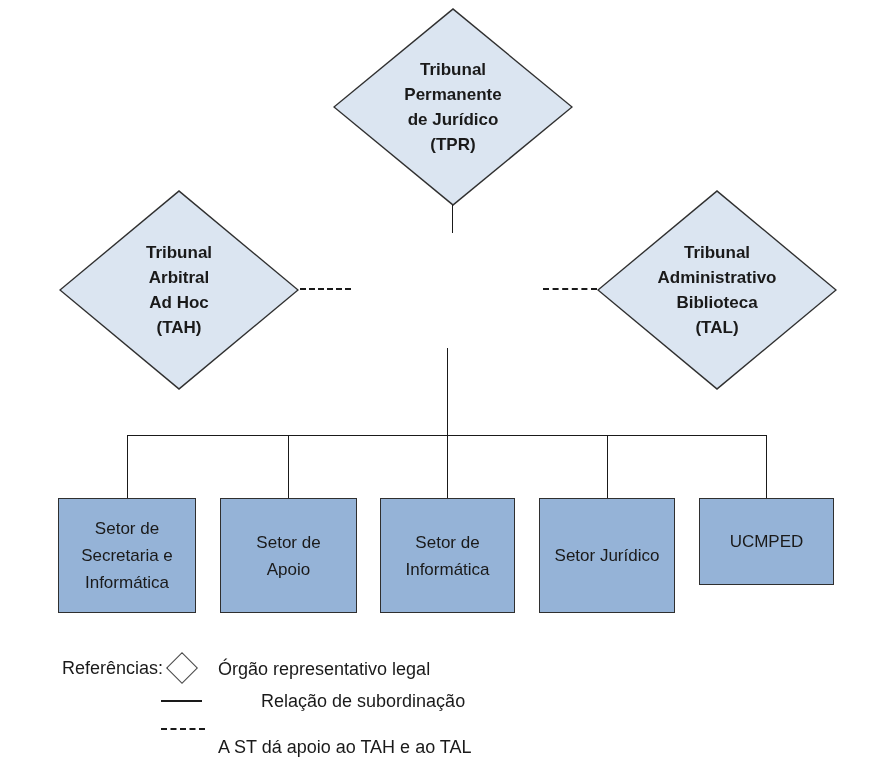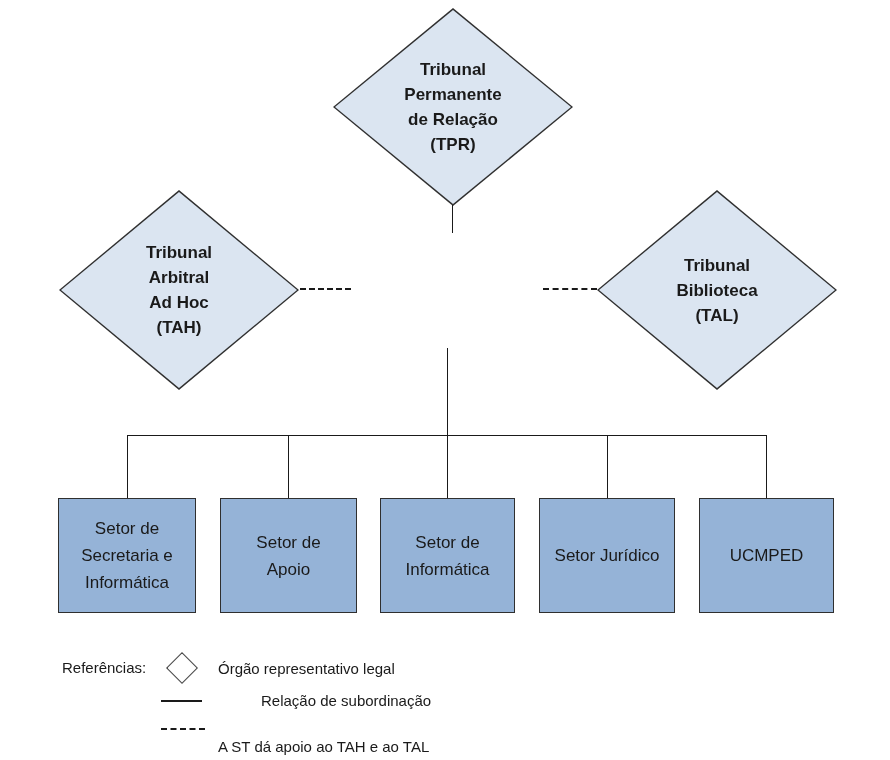--- a/index.html
+++ b/index.html
@@ -34,62 +34,63 @@
     display:flex;flex-direction:column;align-items:center;justify-content:center;
     text-align:center;}
   .st-node{background:var(--st-fill);}
   .setor-node{background:var(--setor-fill);font-size:17px;line-height:27px;}
 
   
   .line{position:absolute;background:var(--line-color);}
   .dashed-line{position:absolute;border-top:2px dashed var(--line-color);height:0;}
 
   
-  .legend-text{position:absolute;font-size:15px;line-height:18px;}
+  .legend-text{position:absolute;font-size:18px;line-height:18px;}
   .legend-diamond{position:absolute;width:32px;height:32px;}
   .legend-diamond .shape-border{position:absolute;inset:0;
     clip-path:polygon(50% 0%,100% 50%,50% 100%,0% 50%);
     background:#4a4a4a;}
   .legend-diamond .shape-fill{position:absolute;inset:1.5px;
     clip-path:polygon(50% 0%,100% 50%,50% 100%,0% 50%);
     background:var(--bg);}
   .legend-solid{position:absolute;background:var(--line-color);}
 </style>
 </head>
 <body>
 
 <div class="stage">
 
   <div class="diamond" style="left:333px;top:8px;width:240px;height:198px;">
     <div class="shape-border"></div>
     <div class="shape-fill"></div>
     <div class="node-label bold-label">
       <span>Tribunal</span>
       <span>Permanente</span>
-      <span>de Relação</span>
+      <span>de Jurídico</span>
       <span>(TPR)</span>
     </div>
   </div>
 
   <div class="diamond" style="left:59px;top:190px;width:240px;height:200px;">
     <div class="shape-border"></div>
     <div class="shape-fill"></div>
     <div class="node-label bold-label">
       <span>Tribunal</span>
       <span>Arbitral</span>
       <span>Ad Hoc</span>
       <span>(TAH)</span>
     </div>
   </div>
 
   <div class="diamond" style="left:597px;top:190px;width:240px;height:200px;">
     <div class="shape-border"></div>
     <div class="shape-fill"></div>
     <div class="node-label bold-label">
       <span>Tribunal</span>
+      <span>Administrativo</span>
       <span>Biblioteca</span>
       <span>(TAL)</span>
     </div>
   </div>
 
 
   <div class="line" style="left:452px;top:205px;width:1px;height:28px;"></div>
   <div class="dashed-line" style="left:300px;top:288px;width:51px;"></div>
   <div class="dashed-line" style="left:543px;top:288px;width:54px;"></div>
   <div class="line" style="left:447px;top:348px;width:1px;height:87px;"></div>
@@ -113,21 +114,21 @@
 
   <div class="rect-node setor-node" style="left:380px;top:498px;width:135px;height:115px;">
     <span>Setor de</span>
     <span>Informática</span>
   </div>
 
   <div class="rect-node setor-node" style="left:539px;top:498px;width:136px;height:115px;">
     <span>Setor Jurídico</span>
   </div>
 
-  <div class="rect-node setor-node" style="left:699px;top:498px;width:135px;height:115px;">
+  <div class="rect-node setor-node" style="left:699px;top:498px;width:135px;height:87px;">
     <span>UCMPED</span>
   </div>
 
   <div>
     <div class="legend-text" style="left:62px;top:659px;">Referências:</div>
 
     <div class="legend-diamond" style="left:166px;top:652px;">
       <div class="shape-border"></div>
       <div class="shape-fill"></div>
     </div>

